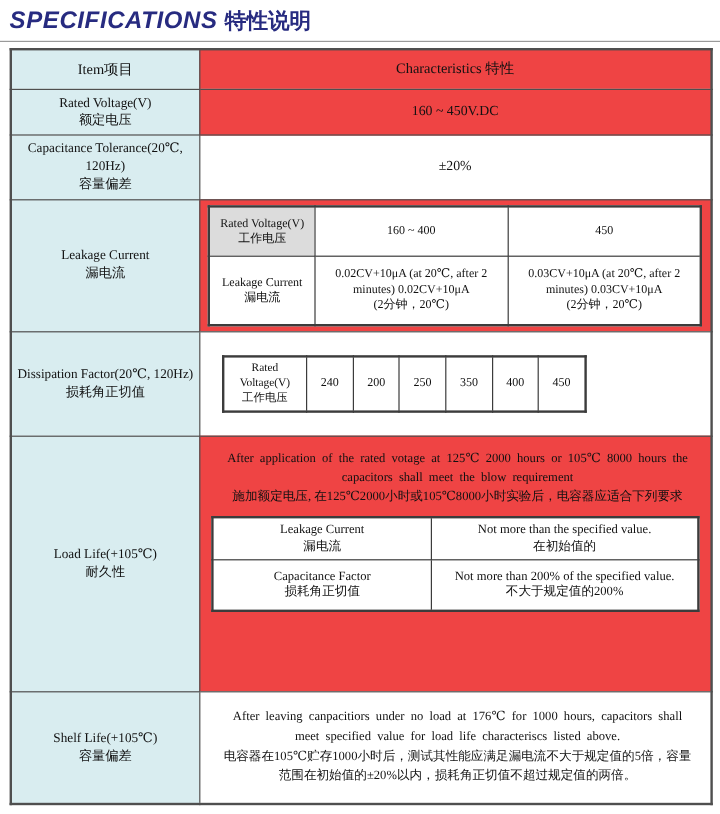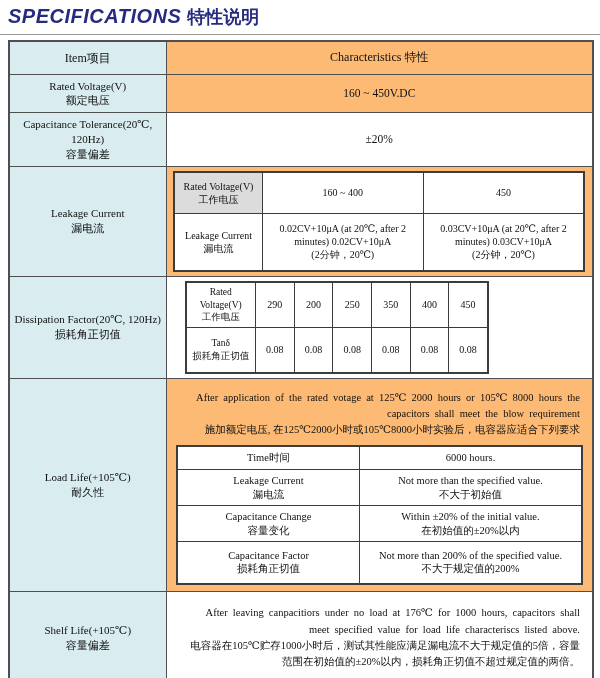--- a/index.html
+++ b/index.html
@@ -25,21 +25,21 @@
     border:2px solid #4f4f4f;
   }
   table.spec > tbody > tr > td{
     border:1px solid #4f4f4f;vertical-align:middle;padding:4px;
   }
   .c-item{
     background:#d9edf0;text-align:center;font-size:11px;line-height:1.35;
     padding:2px 1px;
   }
   .c-val{text-align:center;font-size:11.5px;}
-  .bg-gray{background:#fdba74;}
+  .bg-gray{background:#ef4444;}
   .hd{font-size:12px;}
 
   .r1{height:33px;} .r2{height:37px;} .r3{height:33px;} .r4{height:30px;}
   .r5{height:100px;} .r6{height:87px;} .r7{height:213px;} .r8{height:94px;}
 
   
   table.inner{
     border-collapse:collapse;table-layout:fixed;
     border:2px solid #3c3c3c;background:#ffffff;
     font-size:10px;text-align:center;
@@ -56,21 +56,21 @@
   table.diss{margin-left:14px;width:304px;}
   table.diss .col-l{width:70px;}
   table.diss td{height:42px;font-size:10px;}
   table.diss td.ilabel{font-size:9.5px;}
   table.life{margin:6px auto 0 auto;width:407px;}
   table.life .col-l{width:183px;}
   table.life td{font-size:10.5px;}
   .lh26{height:24px;} .lh36{height:36px;} .lh42{height:42px;}
 
   .para{
-    text-align:right;padding:7px 8px 0 12px;line-height:1.55;
+    text-align:center;padding:7px 8px 0 12px;line-height:1.55;
   }
   .para .en{font-size:10.5px;word-spacing:2.5px;}
   .para .zh{font-size:10.5px;}
   .note{font-size:10px;}
 </style>
 </head>
 <body>
 
 <div class="title-row">
   <span class="t-en">SPECIFICATIONS</span><span class="t-zh">特性说明</span>
@@ -169,38 +169,26 @@
               <col>
               <col>
               <col>
             </colgroup>
         <tbody>
         <tr>
           <td class="ilabel">
             <div>Rated Voltage(V)</div>
             <div>工作电压</div>
           </td>
-          <td>290</td>
+          <td>240</td>
           <td>200</td>
           <td>250</td>
           <td>350</td>
           <td>400</td>
           <td>450</td>
-        </tr>
-        <tr>
-          <td class="ilabel">
-            <div>Tanδ</div>
-            <div>损耗角正切值</div>
-          </td>
-          <td>0.08</td>
-          <td>0.08</td>
-          <td>0.08</td>
-          <td>0.08</td>
-          <td>0.08</td>
-          <td>0.08</td>
         </tr>
         </tbody>
       </table>
     </td>
   </tr>
 
   <tr class="r7">
     <td class="c-item">
       <div>Load Life(+105℃)</div>
       <div>耐久性</div>
@@ -209,42 +197,28 @@
       <div class="para">
         <div class="en">After  application of the rated votage at 125℃ 2000 hours or 105℃ 8000 hours the capacitors shall meet the blow requirement</div>
         <div class="zh">施加额定电压, 在125℃2000小时或105℃8000小时实验后，电容器应适合下列要求</div>
       </div>
       <table class="inner life">
         <colgroup>
               <col class="col-l">
               <col>
             </colgroup>
         <tbody>
-        <tr class="lh26">
-          <td class="ilabel">Time时间</td>
-          <td>6000 hours.</td>
-        </tr>
         <tr class="lh36">
           <td class="ilabel">
             <div>Leakage Current</div>
             <div>漏电流</div>
           </td>
           <td>
             <div>Not more than the specified value.</div>
-            <div>不大于初始值</div>
-          </td>
-        </tr>
-        <tr class="lh36">
-          <td class="ilabel">
-            <div>Capacitance Change</div>
-            <div>容量变化</div>
-          </td>
-          <td>
-            <div>Within ±20% of the initial value.</div>
-            <div>在初始值的±20%以内</div>
+            <div>在初始值的</div>
           </td>
         </tr>
         <tr class="lh42">
           <td class="ilabel">
             <div>Capacitance Factor</div>
             <div>损耗角正切值</div>
           </td>
           <td>
             <div>Not more than 200% of the specified value.</div>
             <div>不大于规定值的200%</div>

